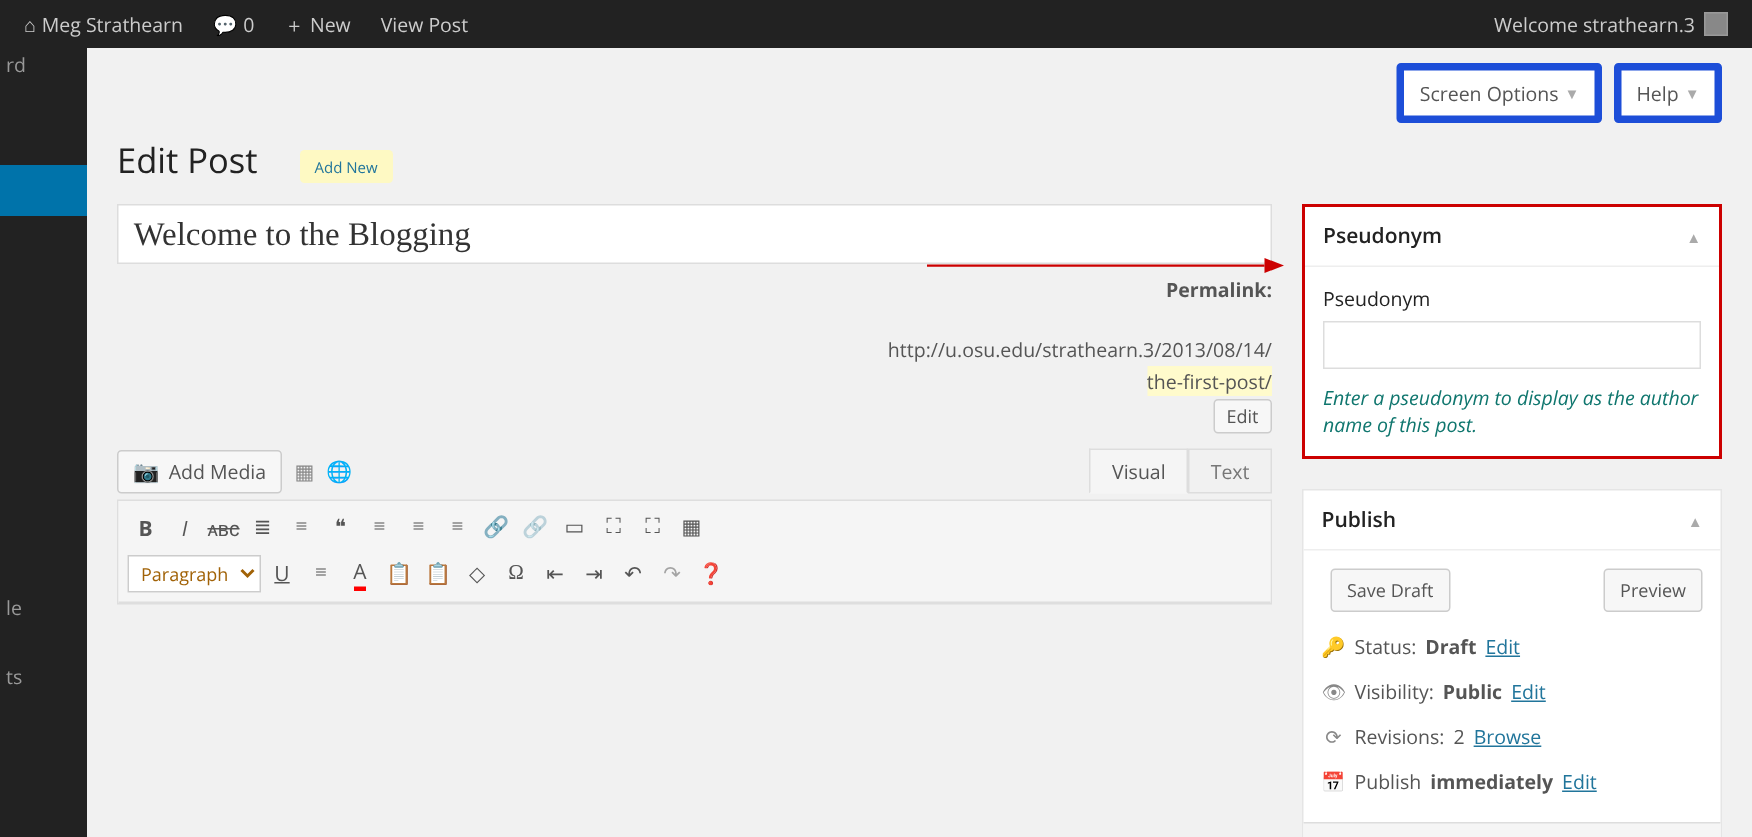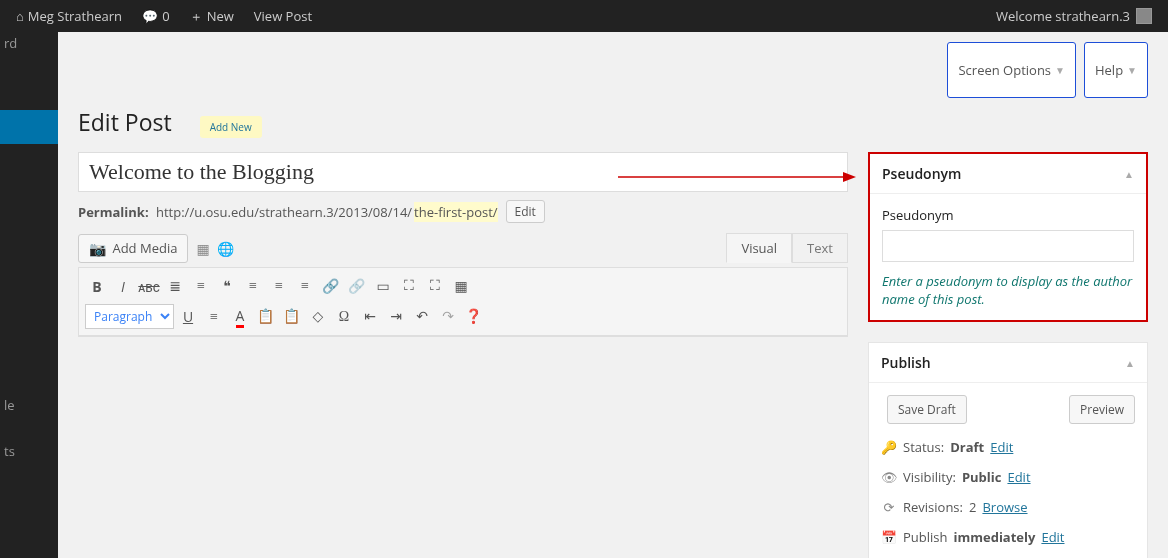--- a/index.html
+++ b/index.html
@@ -9,42 +9,42 @@
 .topbar-item { display: flex; align-items: center; gap: 4px; padding: 0 8px; cursor: pointer; }
 .welcome { display: flex; align-items: center; gap: 6px; padding: 0 8px; justify-content: space-between; }
 .avatar-sq { width: 16px; height: 16px; background: #888; border: 1px solid #999; }
 .main { display: flex; height: calc(558px - 32px); }
 .sidebar { background: #222; width: 58px; color: #aaa; font-size: 13px; position: relative; }
 .sidebar-active { background: #0073aa; height: 34px; margin-top: 78px; position: relative; }
 .sidebar-active::after { content: ""; position: absolute; right: -8px; top: 50%; transform: translateY(-50%); border: 8px solid transparent; border-right-color: #f1f1f1; }
 .sidebar-crop { position: absolute; left: 4px; top: 0; color: #999; }
 .content { flex: 1; padding: 10px 20px 20px 20px; background: #f1f1f1; overflow: hidden; }
 .top-controls { display: flex; justify-content: flex-end; gap: 8px; margin-bottom: 8px; }
-.top-btn { background: #fff; border: 1px solid #1d4ed8; color: #555; padding: 18px 10px; font-size: 13px; border-radius: 3px; cursor: pointer; display: flex; align-items: center; gap: 4px; }
+.top-btn { background: #fff; border: 5px solid #1d4ed8; color: #555; padding: 6px 10px; font-size: 13px; border-radius: 3px; cursor: pointer; display: flex; align-items: center; gap: 4px; }
 .page-head { display: flex; align-items: baseline; gap: 28px; margin-bottom: 14px; }
 .page-title { font-size: 23px; font-weight: 400; color: #222; }
 .addnew { background: #fef9c3; color: #21759b; padding: 4px 10px; font-size: 10px; border-radius: 3px; cursor: pointer; }
 .columns { display: flex; gap: 20px; }
 .col-main { flex: 1; }
 .col-side { width: 280px; }
 .title-input { width: 100%; font-size: 22px; padding: 6px 10px; border: 1px solid #ddd; background: #fff; outline: none; color: #333; font-family: Georgia, serif; }
-.permalink-row { margin: 8px 0 10px; font-size: 13px; color: #555; display: flex; align-items: center; gap: 2px; }
+.permalink-row { margin: 8px 0 10px; font-size: 13px; color: #555; display: flex; align-items: flex-end; gap: 2px; flex-direction: column; }
 .permalink-slug { background: #fffbcc; padding: 1px 0; }
 .btn-sm { border: 1px solid #ccc; background: #f7f7f7; color: #555; font-size: 12px; padding: 2px 8px; border-radius: 3px; cursor: pointer; margin-left: 6px; }
 .media-row { display: flex; align-items: center; gap: 8px; margin-bottom: 4px; }
 .add-media-btn { border: 1px solid #ccc; background: #f7f7f7; color: #555; font-size: 13px; padding: 4px 10px; border-radius: 3px; cursor: pointer; display: flex; align-items: center; gap: 6px; }
 .media-icon { font-size: 14px; color: #888; }
 .tabs { margin-left: auto; display: flex; }
 .tab { border: 1px solid #ddd; background: #f1f1f1; color: #777; padding: 5px 14px; font-size: 13px; cursor: pointer; }
 .tab.active { background: #f5f5f5; border-bottom-color: #f5f5f5; color: #555; }
 .editor-wrap { border: 1px solid #dedede; background: #fff; }
 .toolbar { background: #f5f5f5; border-bottom: 1px solid #dedede; padding: 4px 6px; display: flex; flex-wrap: wrap; align-items: center; gap: 2px; }
 .tb-row { display: flex; align-items: center; gap: 2px; width: 100%; padding: 2px 0; }
 .tb-btn { width: 24px; height: 24px; display: flex; align-items: center; justify-content: center; color: #555; font-size: 14px; font-family: Georgia, serif; cursor: pointer; border-radius: 2px; }
-.tb-select { font-size: 12px; border: 1px solid #ccc; padding: 2px 4px; background: #fff; color: #3b82f6; }
+.tb-select { font-size: 12px; border: 1px solid #ccc; padding: 2px 4px; background: #fff; color: #a16207; }
 .editor-body { padding: 14px; min-height: 200px; font-family: Georgia, serif; font-size: 14px; color: #333; }
 .panel { background: #fff; border: 1px solid #e5e5e5; margin-bottom: 20px; }
 .panel-hi { border: 2px solid #c00; }
 .panel-head { border-bottom: 1px solid #eee; padding: 10px 12px; display: flex; justify-content: space-between; align-items: center; }
 .panel-title { font-size: 14px; font-weight: 600; color: #222; }
 .panel-toggle { color: #aaa; font-size: 10px; }
 .panel-body { padding: 12px; font-size: 13px; color: #555; }
 .panel-body label { display: block; margin-bottom: 6px; color: #222; }
 .panel-body input[type=text] { width: 100%; border: 1px solid #ddd; padding: 6px; font-size: 13px; }
 .hint { font-style: italic; color: #0f766e; margin-top: 10px; line-height: 1.4; }

